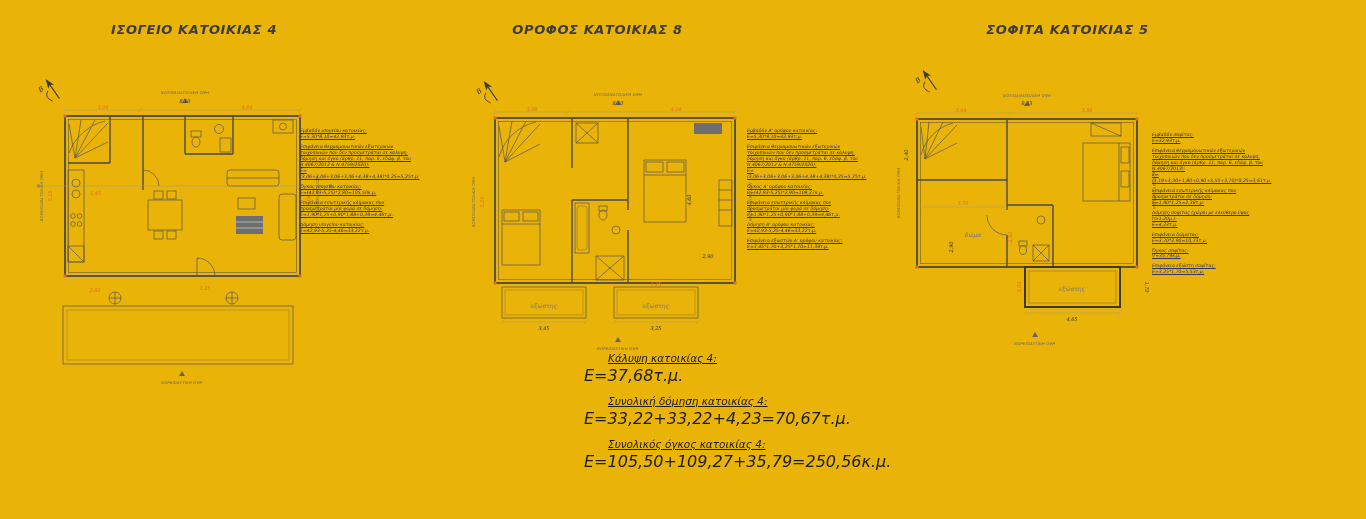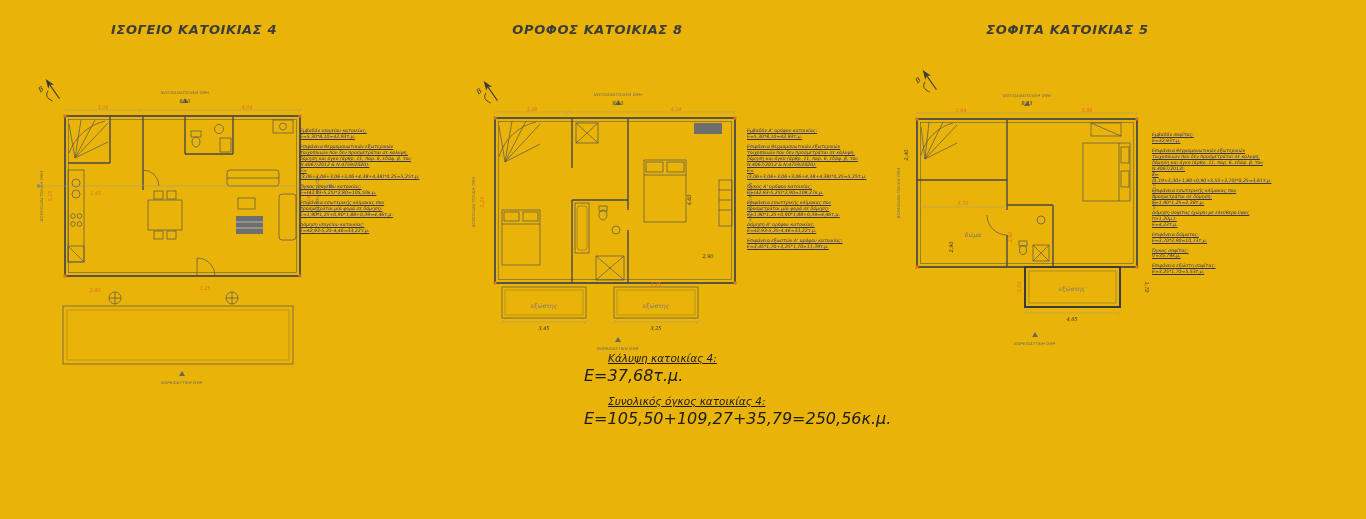--- a/index.html
+++ b/index.html
@@ -424,18 +424,22 @@
       <div class="ann-value">Ε=3,25*1,70=5,53τ.μ.</div>
     </div>
   </div>
 
   <div class="summary">
     <div class="sum-item">
       <div class="sum-label">Κάλυψη κατοικίας 4:</div>
       <div class="sum-value">E=37,68τ.μ.</div>
     </div>
     <div class="sum-item">
+      <div class="sum-label">Συνολική δόμηση κατοικίας 4:</div>
+      <div class="sum-value">E=33,22+33,22+4,23=70,67τ.μ.</div>
+    </div>
+    <div class="sum-item">
       <div class="sum-label">Συνολικός όγκος κατοικίας 4:</div>
       <div class="sum-value">E=105,50+109,27+35,79=250,56κ.μ.</div>
     </div>
   </div>
 
 </div>
 
 </body></html>

